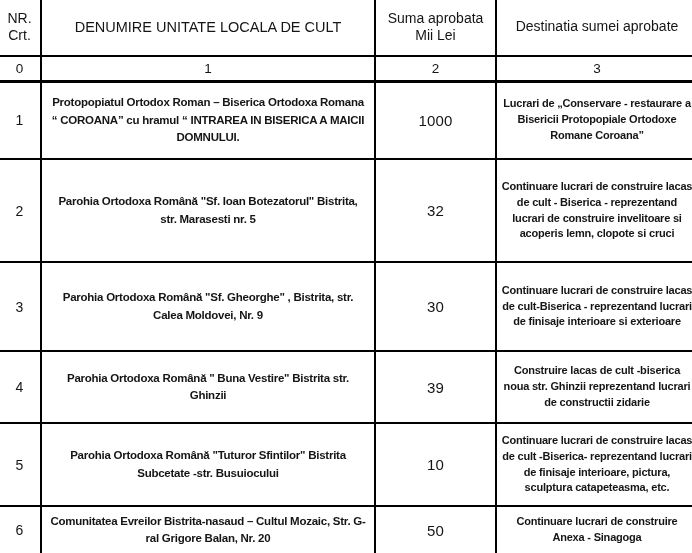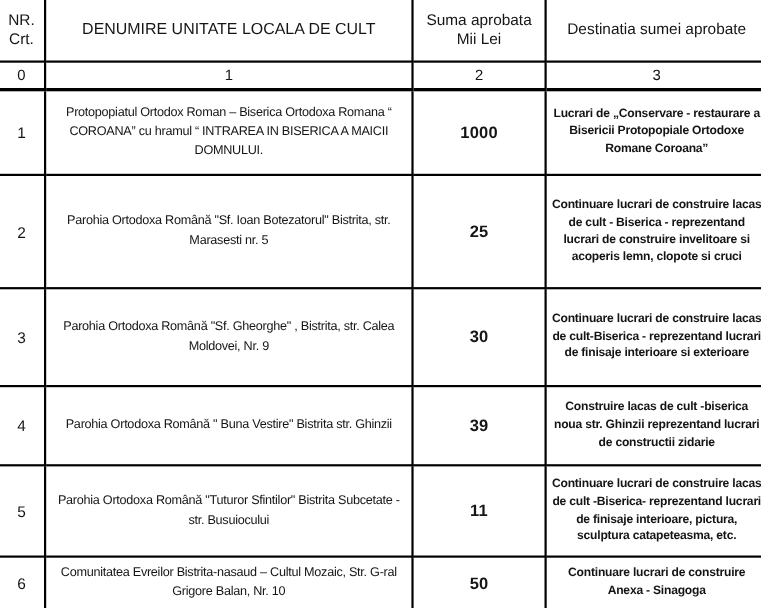--- a/index.html
+++ b/index.html
@@ -54,28 +54,28 @@
   tr.r3 { height: 89px; }
   tr.r4 { height: 72px; }
   tr.r5 { height: 83px; }
   tr.r6 { height: 48px; }
 
   td.cell-nr {
     font-size: 14px;
     font-weight: normal;
   }
   td.cell-name {
-    font-weight: normal;
+    font-weight: bold;
     font-size: 11.5px;
     line-height: 1.5;
     letter-spacing: -0.25px;
     padding: 2px 8px;
   }
   td.cell-sum {
-    font-weight: bold;
+    font-weight: normal;
     font-size: 15px;
     letter-spacing: 0.2px;
   }
   td.cell-dest {
     font-weight: bold;
     font-size: 11px;
     line-height: 1.45;
     letter-spacing: -0.2px;
     padding: 2px 3px;
   }
@@ -109,41 +109,41 @@
   <tbody>
     <tr class="r1">
       <td class="cell-nr">1</td>
       <td class="cell-name">Protopopiatul Ortodox Roman – Biserica Ortodoxa Romana “ COROANA” cu hramul “ INTRAREA IN BISERICA A MAICII DOMNULUI.</td>
       <td class="cell-sum">1000</td>
       <td class="cell-dest">Lucrari de „Conservare - restaurare a Bisericii Protopopiale Ortodoxe Romane Coroana”</td>
     </tr>
     <tr class="r2">
       <td class="cell-nr">2</td>
       <td class="cell-name">Parohia Ortodoxa Română  "Sf. Ioan Botezatorul" Bistrita, str. Marasesti nr. 5</td>
-      <td class="cell-sum">25</td>
+      <td class="cell-sum">32</td>
       <td class="cell-dest">Continuare lucrari de construire lacas de cult - Biserica - reprezentand lucrari de construire  invelitoare si acoperis lemn, clopote si cruci</td>
     </tr>
     <tr class="r3">
       <td class="cell-nr">3</td>
       <td class="cell-name">Parohia Ortodoxa Română "Sf. Gheorghe" , Bistrita, str. Calea Moldovei, Nr. 9</td>
       <td class="cell-sum">30</td>
       <td class="cell-dest">Continuare lucrari de construire lacas de cult-Biserica - reprezentand  lucrari de  finisaje interioare si exterioare</td>
     </tr>
     <tr class="r4">
       <td class="cell-nr">4</td>
       <td class="cell-name">Parohia Ortodoxa Română " Buna Vestire" Bistrita str. Ghinzii</td>
       <td class="cell-sum">39</td>
       <td class="cell-dest">Construire lacas de cult -biserica noua str. Ghinzii reprezentand lucrari de  constructii zidarie</td>
     </tr>
     <tr class="r5">
       <td class="cell-nr">5</td>
       <td class="cell-name">Parohia Ortodoxa Română  "Tuturor Sfintilor" Bistrita Subcetate -str. Busuiocului</td>
-      <td class="cell-sum">11</td>
+      <td class="cell-sum">10</td>
       <td class="cell-dest">Continuare lucrari de construire lacas de cult -Biserica- reprezentand lucrari de finisaje interioare, pictura, sculptura catapeteasma, etc.</td>
     </tr>
     <tr class="r6">
       <td class="cell-nr">6</td>
-      <td class="cell-name">Comunitatea Evreilor Bistrita-nasaud – Cultul Mozaic, Str. G-ral Grigore Balan, Nr. 10</td>
+      <td class="cell-name">Comunitatea Evreilor Bistrita-nasaud – Cultul Mozaic, Str. G-ral Grigore Balan, Nr. 20</td>
       <td class="cell-sum">50</td>
       <td class="cell-dest">Continuare lucrari de construire Anexa - Sinagoga</td>
     </tr>
   </tbody>
 </table>
 
 </body></html>

